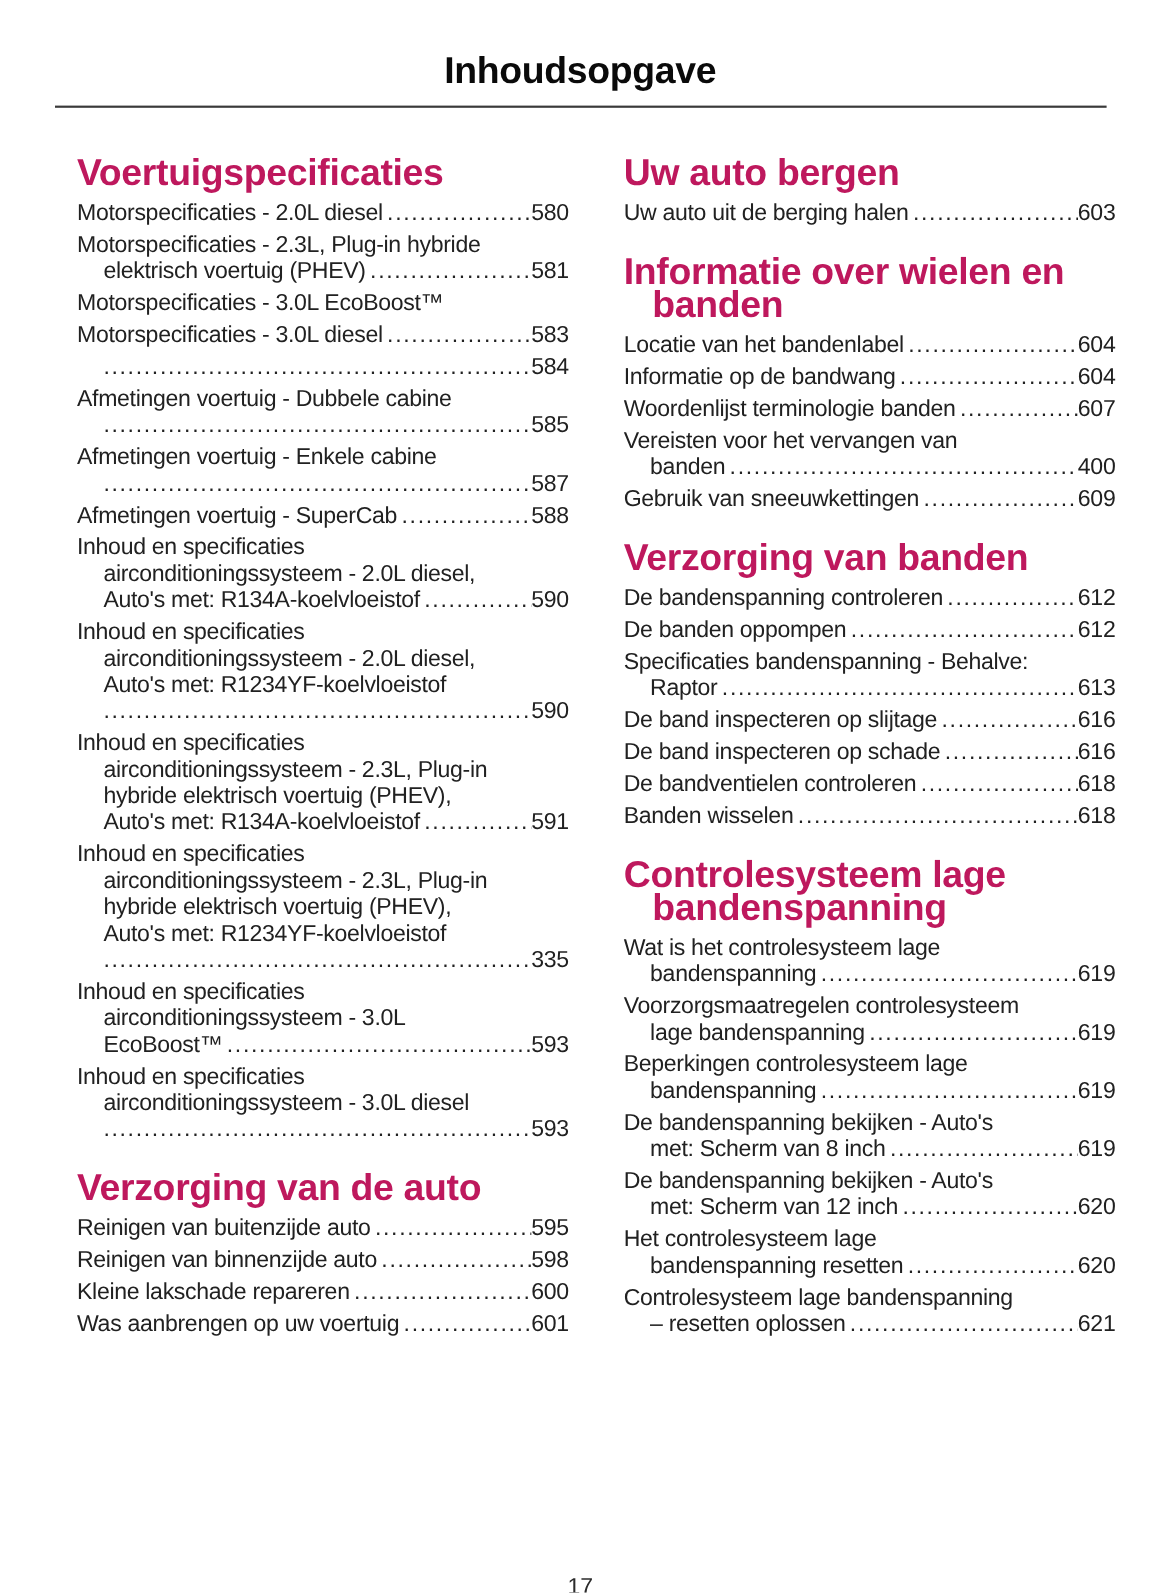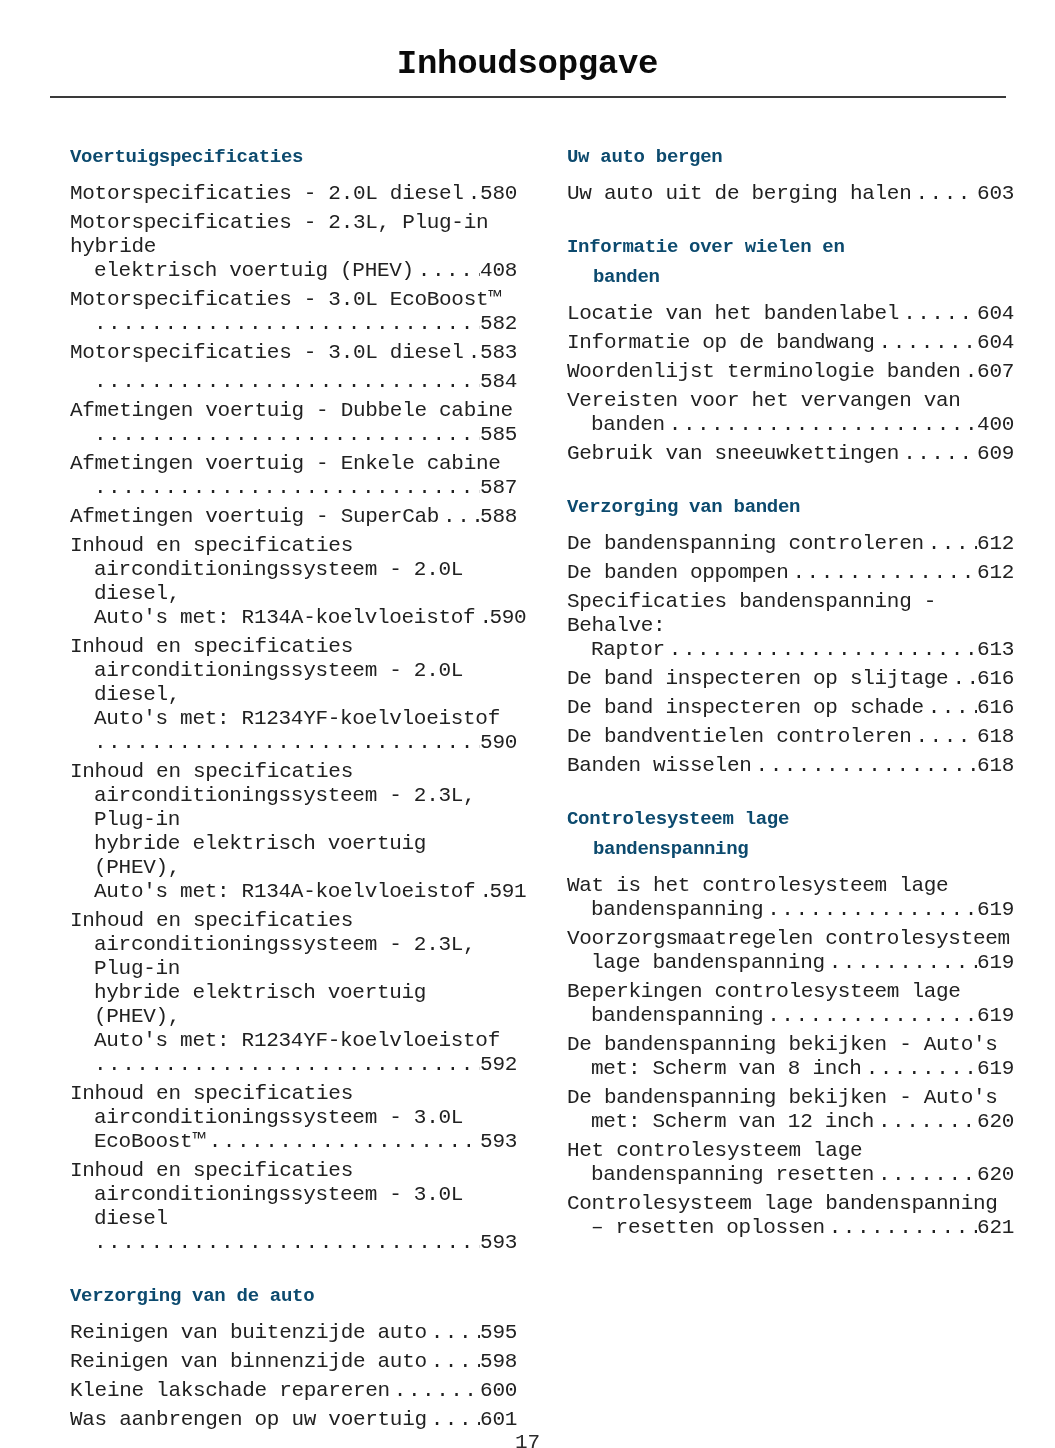--- a/index.html
+++ b/index.html
@@ -8,21 +8,20 @@
     font-family: "Liberation Sans", sans-serif;
     color: #212121;
     width: 1055px;
   }
   .page {
     position: relative;
     width: 1055px;
     height: 1448px;
     background: #ffffff;
     overflow: hidden;
-    font-family: Liberation Mono, monospace;
   }
   .doc-title {
     margin-top: 44px;
     text-align: center;
     font-size: 34px;
     font-weight: 700;
     letter-spacing: -0.3px;
     color: #0a0a0a;
     line-height: 40px;
   }
@@ -33,25 +32,25 @@
     border-top: 2px solid #3a3a3a;
   }
   .columns {
     margin: 44px 0 0 70px;
     display: flex;
     gap: 50px;
   }
   .toc-column { width: 447px; flex: 0 0 447px; }
   .section + .section { margin-top: 26px; }
   .heading {
-    font-size: 19px;
+    font-size: 34px;
     line-height: 30px;
     font-weight: 700;
     letter-spacing: -0.3px;
-    color: #0c4a6e;
+    color: #be185d;
     margin-bottom: 10px;
   }
   .h2line.cont { padding-left: 26px; }
   .entry { margin-bottom: 5px; }
   .eline {
     font-size: 21px;
     line-height: 24px;
     letter-spacing: -0.3px;
     color: #212121;
     min-height: 24px;
@@ -98,30 +97,25 @@
               <span class="etext">Motorspecificaties - 2.0L diesel</span>
               <span class="dots"></span>
               <span class="pnum">580</span>
             </div>
           </div>
           <div class="entry">
             <div class="eline">Motorspecificaties - 2.3L, Plug-in hybride</div>
             <div class="eline cont leader">
               <span class="etext">elektrisch voertuig (PHEV)</span>
               <span class="dots"></span>
-              <span class="pnum">408</span>
+              <span class="pnum">581</span>
             </div>
           </div>
           <div class="entry">
             <div class="eline">Motorspecificaties - 3.0L EcoBoost™</div>
-            <div class="eline cont leader">
-              <span class="etext"></span>
-              <span class="dots"></span>
-              <span class="pnum">582</span>
-            </div>
           </div>
           <div class="entry">
             <div class="eline leader">
               <span class="etext">Motorspecificaties - 3.0L diesel</span>
               <span class="dots"></span>
               <span class="pnum">583</span>
             </div>
           </div>
           <div class="entry">
             <div class="eline cont leader">
@@ -183,21 +177,21 @@
             </div>
           </div>
           <div class="entry">
             <div class="eline">Inhoud en specificaties</div>
             <div class="eline cont">airconditioningssysteem - 2.3L, Plug-in</div>
             <div class="eline cont">hybride elektrisch voertuig (PHEV),</div>
             <div class="eline cont">Auto's met: R1234YF-koelvloeistof</div>
             <div class="eline cont leader">
               <span class="etext"></span>
               <span class="dots"></span>
-              <span class="pnum">592</span>
+              <span class="pnum">335</span>
             </div>
           </div>
           <div class="entry">
             <div class="eline">Inhoud en specificaties</div>
             <div class="eline cont">airconditioningssysteem - 3.0L</div>
             <div class="eline cont leader">
               <span class="etext">EcoBoost™</span>
               <span class="dots"></span>
               <span class="pnum">593</span>
             </div>

